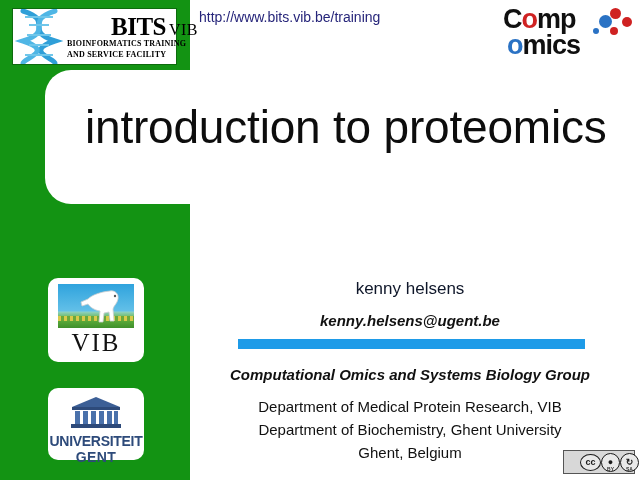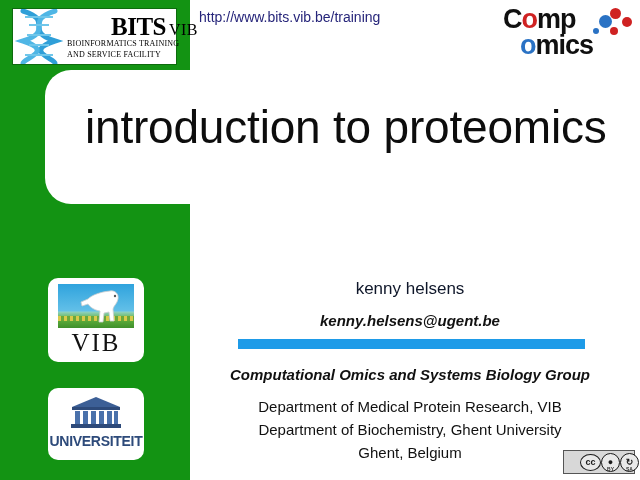--- a/index.html
+++ b/index.html
@@ -91,21 +91,21 @@
   #bits-vib {
     font-family: "Liberation Serif", serif;
     font-size: 16px;
     color: #000;
     margin-left: 3px;
     letter-spacing: 0.5px;
   }
   .bits-sub {
     font-family: "Liberation Serif", serif;
     font-size: 8px;
-    font-weight: normal;
+    font-weight: bold;
     color: #000;
     letter-spacing: 0.2px;
     line-height: 1.35;
     text-transform: uppercase;
   }
 
   
   #url-text {
     position: absolute;
     left: 199px;
@@ -123,21 +123,21 @@
     height: 58px;
   }
   #compomics-logo .co-line {
     font-size: 27px;
     font-weight: bold;
     color: #101010;
     line-height: 26px;
     letter-spacing: -1px;
   }
   #compomics-logo .co-line.second {
-    margin-left: 17px;
+    margin-left: 4px;
   }
   .co-red { color: #cf2222; }
   .co-blue { color: #2a72c4; }
   #co-dots {
     position: absolute;
     right: 2px;
     top: 2px;
     width: 42px;
     height: 30px;
   }
@@ -374,20 +374,21 @@
       <rect x="2" y="11" width="48" height="3" fill="#2d4a7a"></rect>
       <rect x="5" y="15" width="5" height="13" fill="#4a71ab"></rect>
       <rect x="13" y="15" width="5" height="13" fill="#4a71ab"></rect>
       <rect x="21" y="15" width="5" height="13" fill="#4a71ab"></rect>
       <rect x="29" y="15" width="5" height="13" fill="#4a71ab"></rect>
       <rect x="37" y="15" width="5" height="13" fill="#4a71ab"></rect>
       <rect x="44" y="15" width="4" height="13" fill="#4a71ab"></rect>
       <rect x="1" y="28" width="50" height="4" fill="#2d4a7a"></rect>
     </svg>
     <div class="ugent-word" id="ugent-w1">UNIVERSITEIT</div>
+    <div class="ugent-word" id="ugent-w2">GENT</div>
   </div>
 
   <div id="author-name">kenny helsens</div>
   <div id="author-email">kenny.helsens@ugent.be</div>
   <div id="blue-bar"></div>
 
   <div id="group-line">Computational Omics and Systems Biology Group</div>
   <div class="dept-line" id="dept1">Department of Medical Protein Research, VIB</div>
   <div class="dept-line" id="dept2">Department of Biochemistry, Ghent University</div>
   <div class="dept-line" id="dept3">Ghent, Belgium</div>

